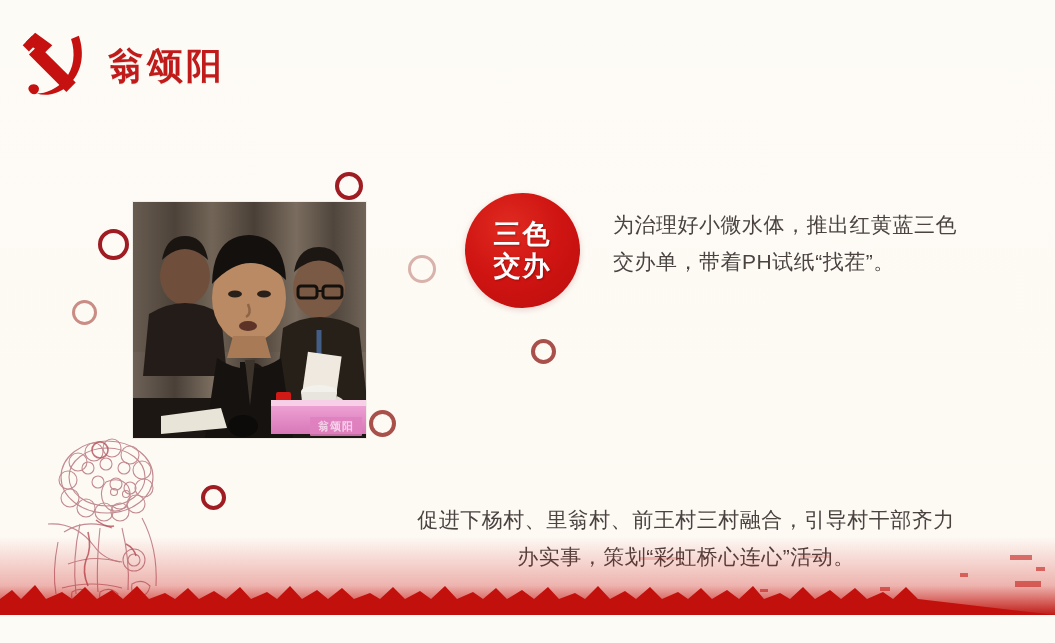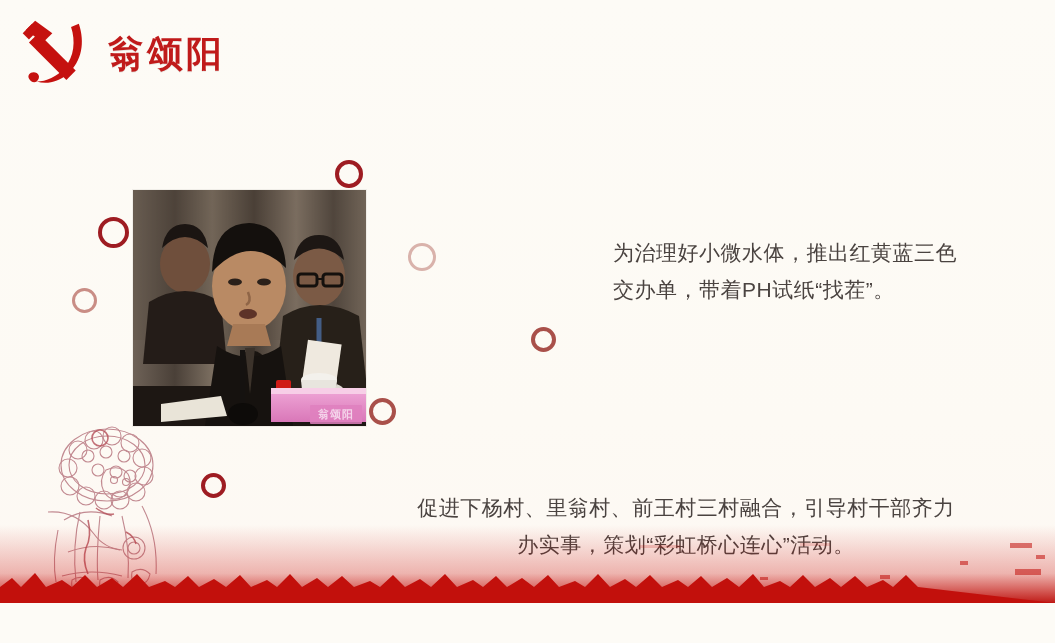--- a/index.html
+++ b/index.html
@@ -4,21 +4,21 @@
 <title>翁颂阳</title>
 <style>
   html,body{margin:0;padding:0;}
   body{
     width:1055px;height:643px;
     background:#fdfbf6;
     font-family:"Liberation Sans","DejaVu Sans",sans-serif;
     overflow:hidden;
     position:relative;
   }
-  .stage{position:absolute;left:0;top:0;width:1055px;height:603px;overflow:hidden;
+  .stage{position:absolute;left:0;top:12px;width:1055px;height:603px;overflow:hidden;
          background:linear-gradient(180deg,#fdfbf6 0%,#fdfaf4 70%,#fdf8f3 100%);}
 
   
   .header{position:absolute;left:0;top:0;width:1055px;height:108px;}
   .emblem{position:absolute;left:16px;top:16px;width:82px;height:78px;}
   .name{
     position:absolute;left:108px;top:30px;
     font-size:36px;font-weight:bold;color:#c01a1a;
     letter-spacing:3px;line-height:48px;
     text-shadow:0 1px 0 rgba(0,0,0,.08);
@@ -173,21 +173,25 @@
   </div>
 
   <div class="ring" style="left:335px;top:160px;width:28px;height:28px;border-width:4px;border-color:#9e1c22;"></div>
   <div class="ring" style="left:98px;top:217px;width:31px;height:31px;border-width:4px;border-color:#9e1c22;"></div>
   <div class="ring" style="left:72px;top:288px;width:25px;height:25px;border-width:3px;border-color:#c98d85;"></div>
   <div class="ring" style="left:408px;top:243px;width:28px;height:28px;border-width:3px;border-color:#d9b2ab;"></div>
   <div class="ring" style="left:531px;top:327px;width:25px;height:25px;border-width:4px;border-color:#a9504a;"></div>
   <div class="ring" style="left:369px;top:398px;width:27px;height:27px;border-width:4px;border-color:#a9504a;"></div>
   <div class="ring" style="left:201px;top:473px;width:25px;height:25px;border-width:4px;border-color:#9e1c22;"></div>
 
-  <div class="desc" style="left:613px;top:194px;width:350px;margin-top:40px;">为治理好小微水体，推出红黄蓝三色交办单，带着PH试纸“找茬”。</div>
+  <div class="badge" style="left:465px;top:181px;width:115px;height:115px;font-size:27px;">
+    <span>三色</span>
+    <span>交办</span>
+  </div>
+  <div class="desc" style="left:613px;top:194px;width:350px;">为治理好小微水体，推出红黄蓝三色交办单，带着PH试纸“找茬”。</div>
 
 
   <div class="desc" style="left:411px;top:489px;width:550px;text-align:center;">促进下杨村、里翁村、前王村三村融合，引导村干部齐力办实事，策划“彩虹桥心连心”活动。</div>
 
   <div class="lion">
     <svg width="160" height="180" viewBox="0 0 160 180" aria-hidden="true">
       <g fill="none" stroke="#b4707a" stroke-width="1.1" opacity=".95">
 
         <ellipse cx="63" cy="45" rx="46" ry="36"></ellipse>
         <ellipse cx="63" cy="45" rx="38" ry="29"></ellipse>

